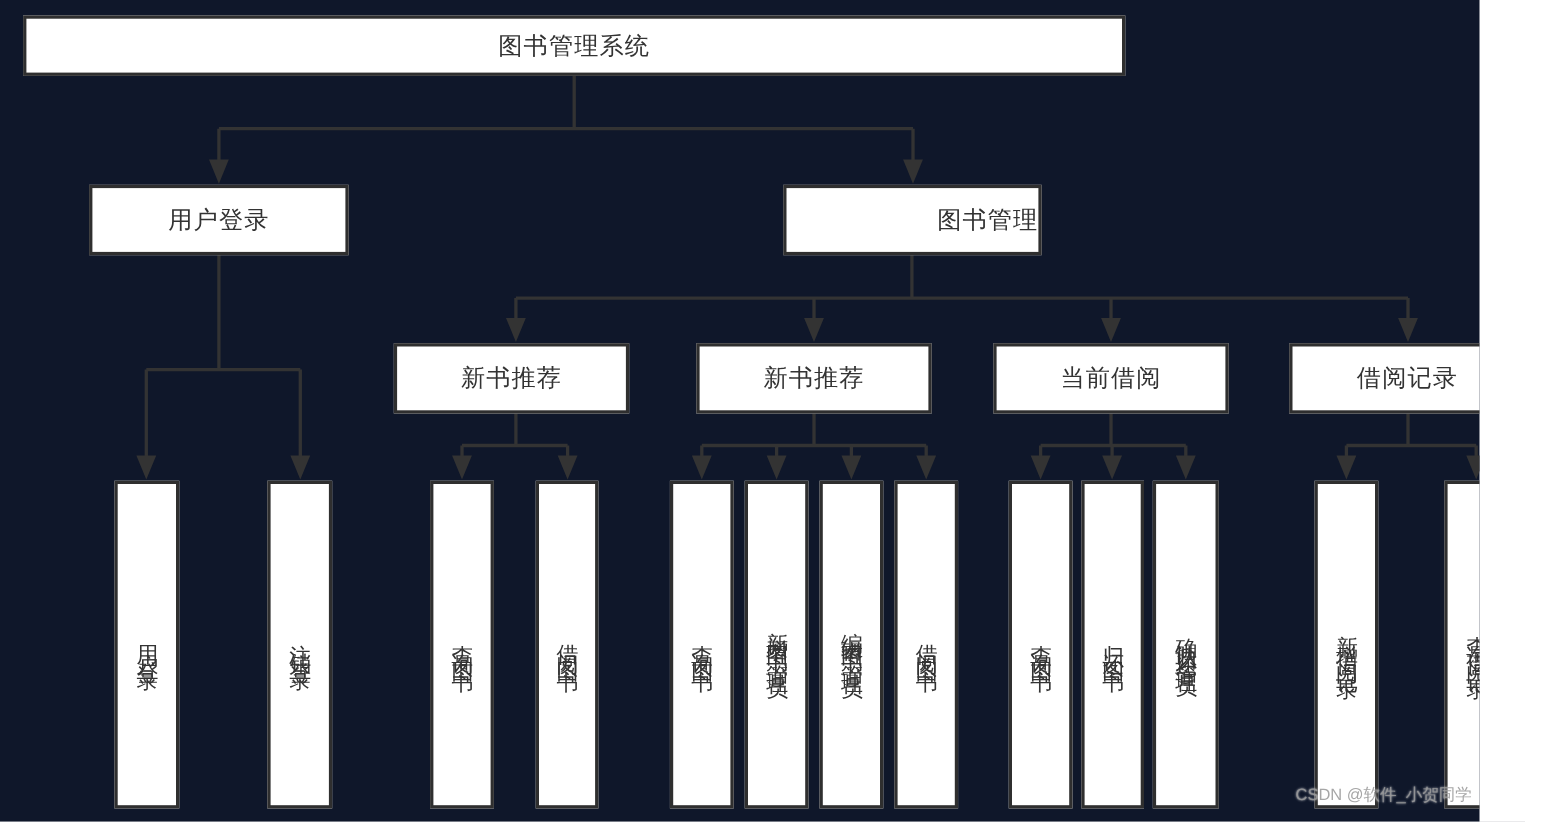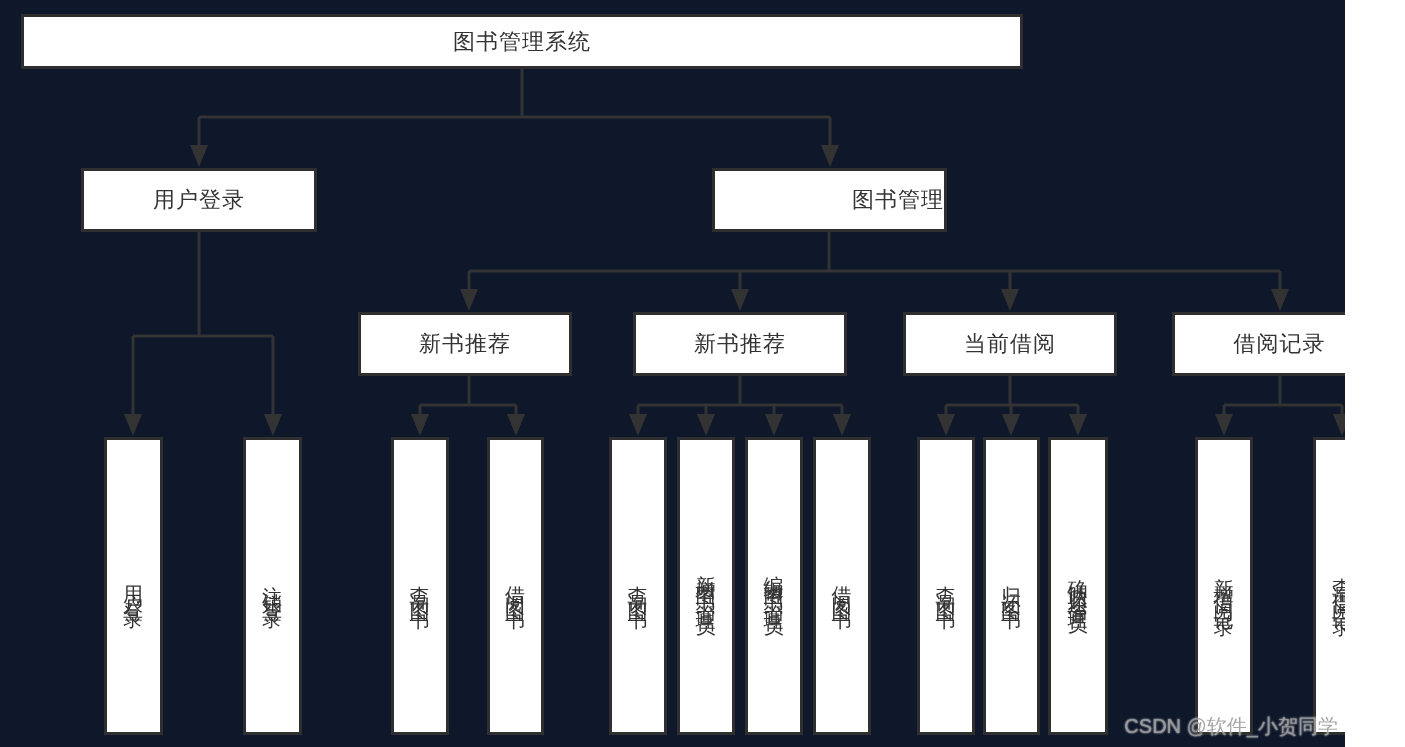--- a/index.html
+++ b/index.html
@@ -43,21 +43,21 @@
     writing-mode: vertical-rl;
     text-orientation: mixed;
     letter-spacing: 8px;
     line-height: 1;
     white-space: nowrap;
   }
   .watermark {
     position: absolute;
     top: 713px;
     right: 7px;
-    font-size: 20px;
+    font-size: 15px;
     color: rgba(150, 150, 150, 0.85);
     text-shadow: 0 0 2px rgba(255,255,255,0.9);
     white-space: nowrap;
     z-index: 5;
   }
 </style>
 </head>
 <body>
 
 <div id="canvas">

